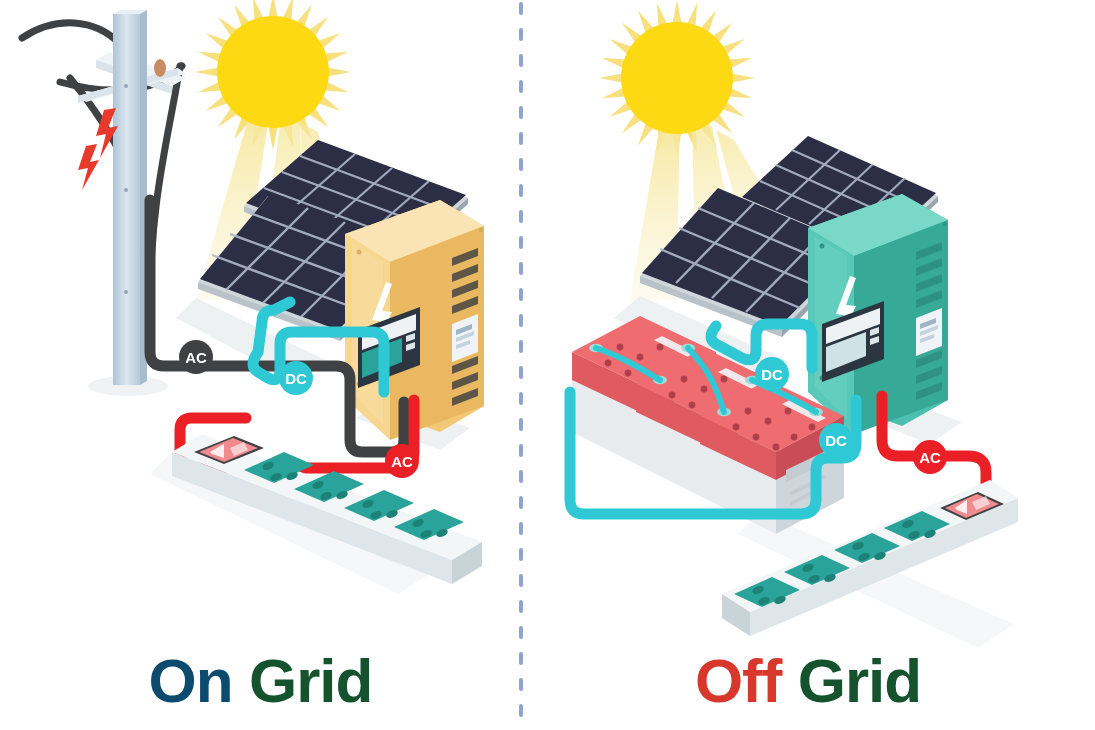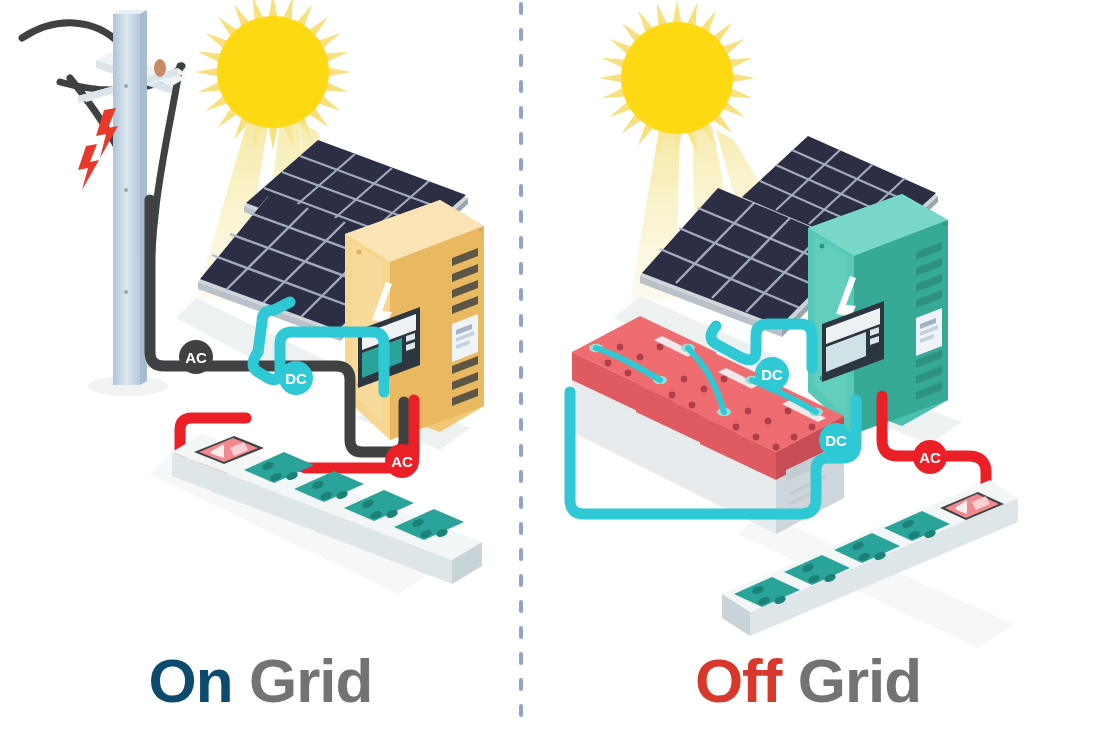--- a/index.html
+++ b/index.html
@@ -4,21 +4,21 @@
 <style>
   html,body{margin:0;padding:0;background:#ffffff;}
   body{width:1095px;height:730px;overflow:hidden;font-family:"Liberation Sans",sans-serif;}
   #stage{position:relative;width:1038px;height:730px;background:#ffffff;}
   #stage svg{position:absolute;top:0;left:0;}
   .ttl{position:absolute;bottom:18px;font-size:62px;font-weight:bold;letter-spacing:-1px;line-height:1;}
   #title-on{left:0;width:521px;text-align:center;}
   #title-off{left:521px;width:574px;text-align:center;}
   .accent-on{color:#0c4a6e;}
   .accent-off{color:#d8372b;}
-  .neutral{color:#737373;}
+  .neutral{color:#14532d;}
 </style>
 </head>
 <body>
 
 <div id="stage">
 
 <svg width="1095" height="730" viewBox="0 0 1095 730" xmlns="http://www.w3.org/2000/svg">
   <defs>
     <linearGradient id="beamL" x1="0" y1="0" x2="0" y2="1">
       <stop offset="0" stop-color="#f6e79a" stop-opacity="0.95"></stop>

